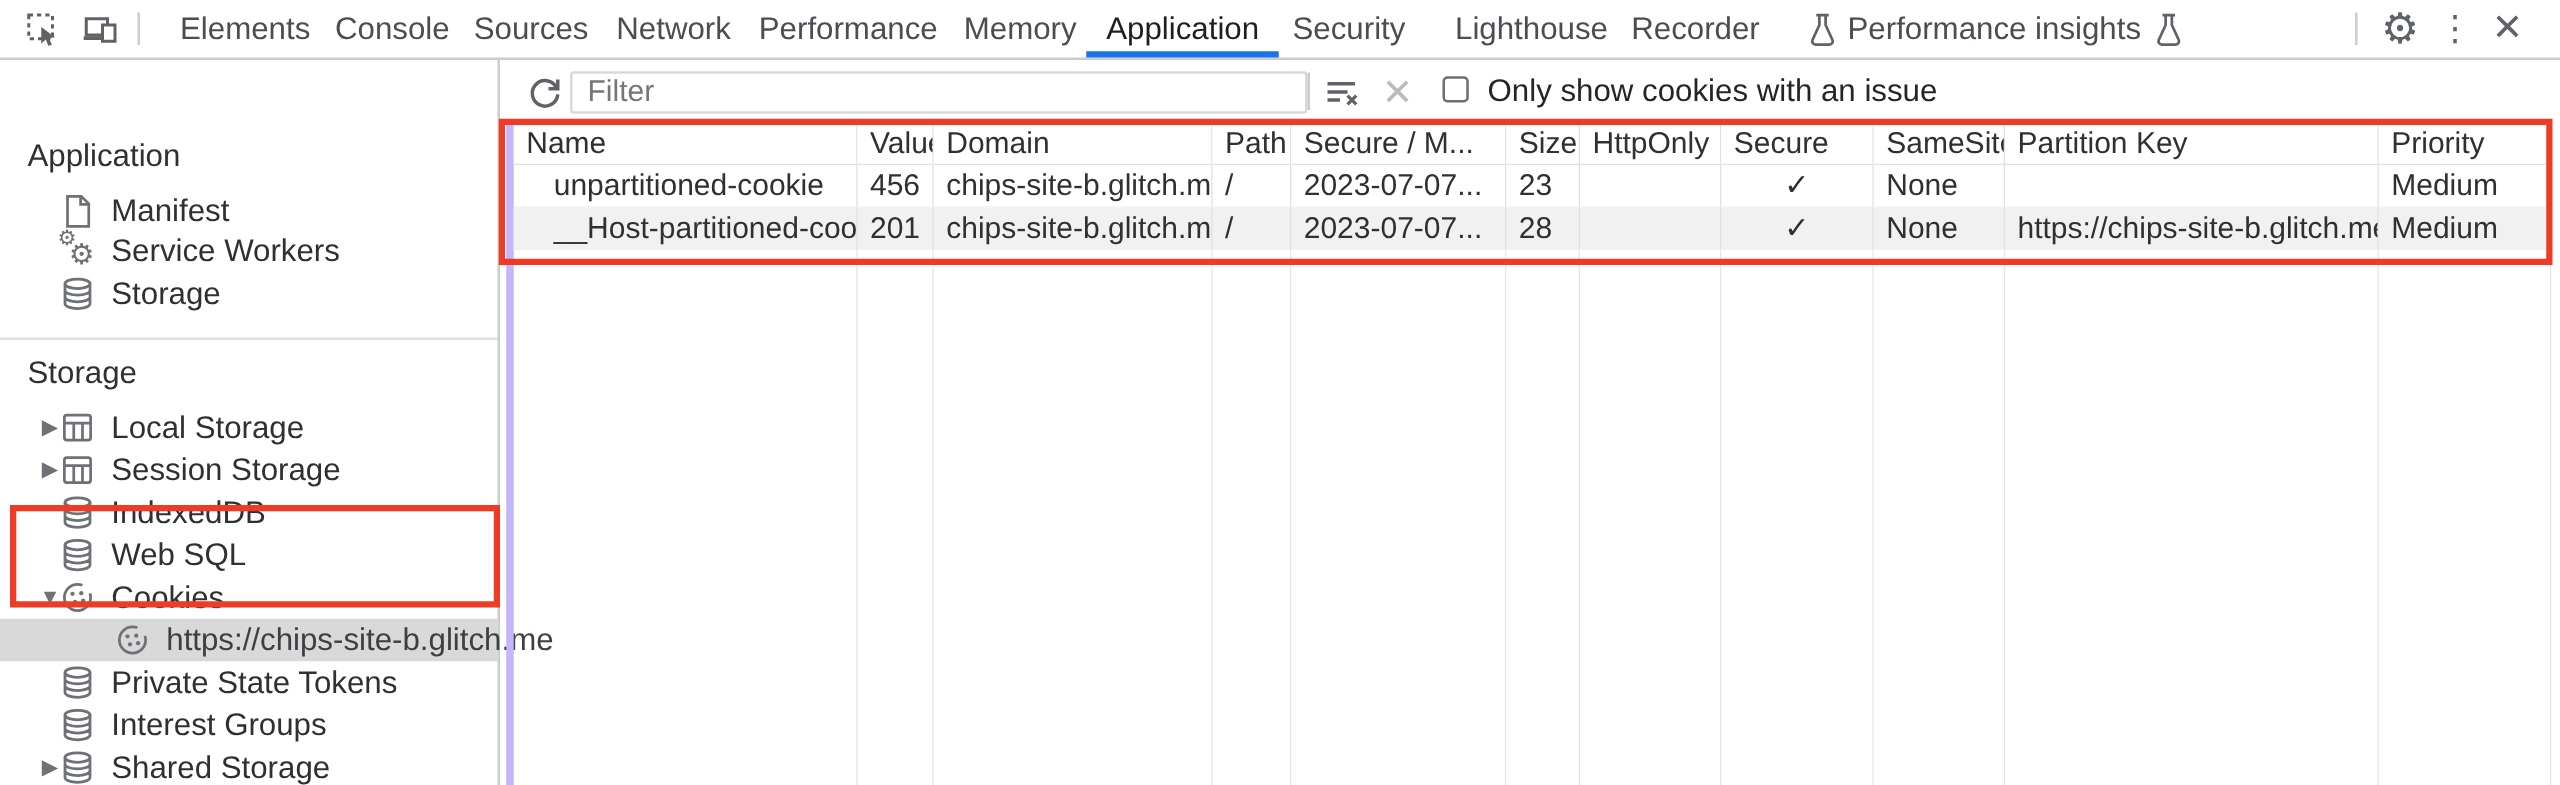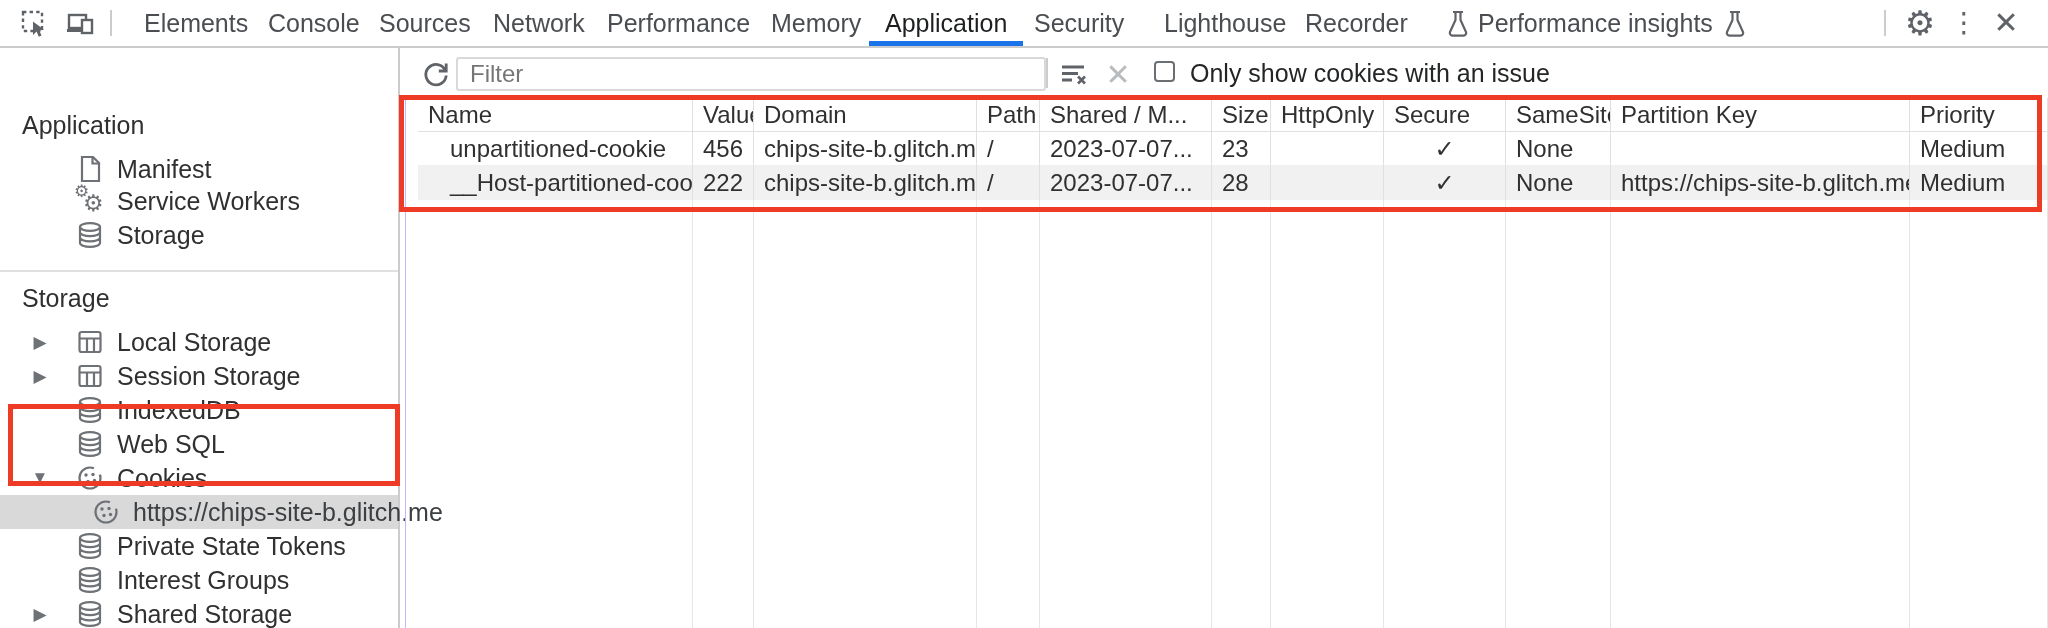--- a/index.html
+++ b/index.html
@@ -17,21 +17,21 @@
   .tab.active{color:#1d1f21;}
   .tab.active::after{content:"";position:absolute;left:0;right:0;bottom:0;height:5px;background:#1a73e8;}
   .tab .flask{margin-left:10px;}
   .glyph{font-size:30px;color:#5f6368;line-height:1;}
 
   
   .sidebar{position:absolute;left:0;top:48px;width:400px;height:580px;background:#fff;
            border-right:2px solid #ccc;box-sizing:border-box;}
   .section-header{position:absolute;left:22px;height:34px;line-height:34px;font-size:25px;color:#303030;}
   .srow{position:absolute;left:0;width:398px;height:34px;display:flex;align-items:center;
-        box-sizing:border-box;padding-left:76px;font-size:25px;cursor:pointer;}
+        box-sizing:border-box;padding-left:48px;font-size:25px;cursor:pointer;}
   .srow .arrow{position:absolute;left:30px;width:20px;font-size:17px;color:#6e7175;text-align:center;}
   .srow .ic{width:28px;height:28px;margin-right:13px;flex:0 0 auto;display:flex;align-items:center;justify-content:center;}
   .srow.child{padding-left:92px;}
   .srow.selected{background:#d9d9d9;}
   .srow .lbl{white-space:nowrap;}
   .srow.selected .lbl{color:#3c4043;}
   .hsep{position:absolute;left:0;width:398px;height:2px;background:#e0e0e0;}
 
   
   .toolbar{position:absolute;left:402px;top:48px;width:1646px;height:50px;background:#fff;}
@@ -42,21 +42,21 @@
   .filter-input::placeholder{color:#767676;}
   .tb-sep{position:absolute;left:644px;top:10px;width:2px;height:30px;background:#ccc;}
   .tb-icon{position:absolute;top:8px;width:36px;height:36px;display:flex;align-items:center;justify-content:center;cursor:pointer;}
   .x-disabled{color:#b9bcbe;font-size:30px;}
   .cb{position:absolute;left:752px;top:13px;width:21px;height:21px;appearance:none;-webkit-appearance:none;
       border:2.5px solid #6b6f73;border-radius:4px;background:#fff;margin:0;cursor:pointer;}
   .cb-label{position:absolute;left:788px;top:0;height:50px;line-height:50px;font-size:25px;color:#232527;}
 
   
   .grid{position:absolute;left:405px;top:98px;width:1630px;
-        border-left:1px solid #c4b5fd;box-sizing:content-box;padding-left:12px;}
+        border-left:6px solid #c4b5fd;box-sizing:content-box;}
   .grow{display:grid;grid-template-columns:275px 61px 223px 63px 172px 59px 113px 122px 105px 299px 138px;}
   .gcell{height:34px;line-height:34px;font-size:24px;box-sizing:border-box;
          border-right:1px solid #e0e0e0;padding:0 10px;white-space:nowrap;overflow:hidden;}
   .ghead .gcell{color:#303030;border-bottom:1px solid #e0e0e0;background:#fff;}
   .gbody-row .gcell{border-bottom:1px solid #f0f0f0;}
   .gbody-row.odd{background:#f1f1f1;}
   .gcell.name{padding-left:32px;}
   .ghead .gcell.name{padding-left:10px;}
   .gcell.num{text-align:left;}
   .gcell.center{text-align:center;}
@@ -300,21 +300,21 @@
     <input class="cb" type="checkbox" style="">
     <label class="cb-label">Only show cookies with an issue</label>
   </section>
 
   <section class="grid">
     <div class="grow ghead">
       <div class="gcell name">Name</div>
       <div class="gcell">Value</div>
       <div class="gcell">Domain</div>
       <div class="gcell">Path</div>
-      <div class="gcell">Shared / M...</div>
+      <div class="gcell">Secure / M...</div>
       <div class="gcell">Size</div>
       <div class="gcell">HttpOnly</div>
       <div class="gcell">Secure</div>
       <div class="gcell">SameSite</div>
       <div class="gcell">Partition Key</div>
       <div class="gcell">Priority</div>
     </div>
     <div class="grow gbody-row">
       <div class="gcell name">unpartitioned-cookie</div>
       <div class="gcell">456</div>
@@ -323,21 +323,21 @@
       <div class="gcell">2023-07-07...</div>
       <div class="gcell num">23</div>
       <div class="gcell"></div>
       <div class="gcell center">✓</div>
       <div class="gcell">None</div>
       <div class="gcell"></div>
       <div class="gcell">Medium</div>
     </div>
     <div class="grow gbody-row odd">
       <div class="gcell name">__Host-partitioned-cookie</div>
-      <div class="gcell">222</div>
+      <div class="gcell">201</div>
       <div class="gcell">chips-site-b.glitch.me</div>
       <div class="gcell">/</div>
       <div class="gcell">2023-07-07...</div>
       <div class="gcell num">28</div>
       <div class="gcell"></div>
       <div class="gcell center">✓</div>
       <div class="gcell">None</div>
       <div class="gcell">https://chips-site-b.glitch.me</div>
       <div class="gcell">Medium</div>
     </div>

